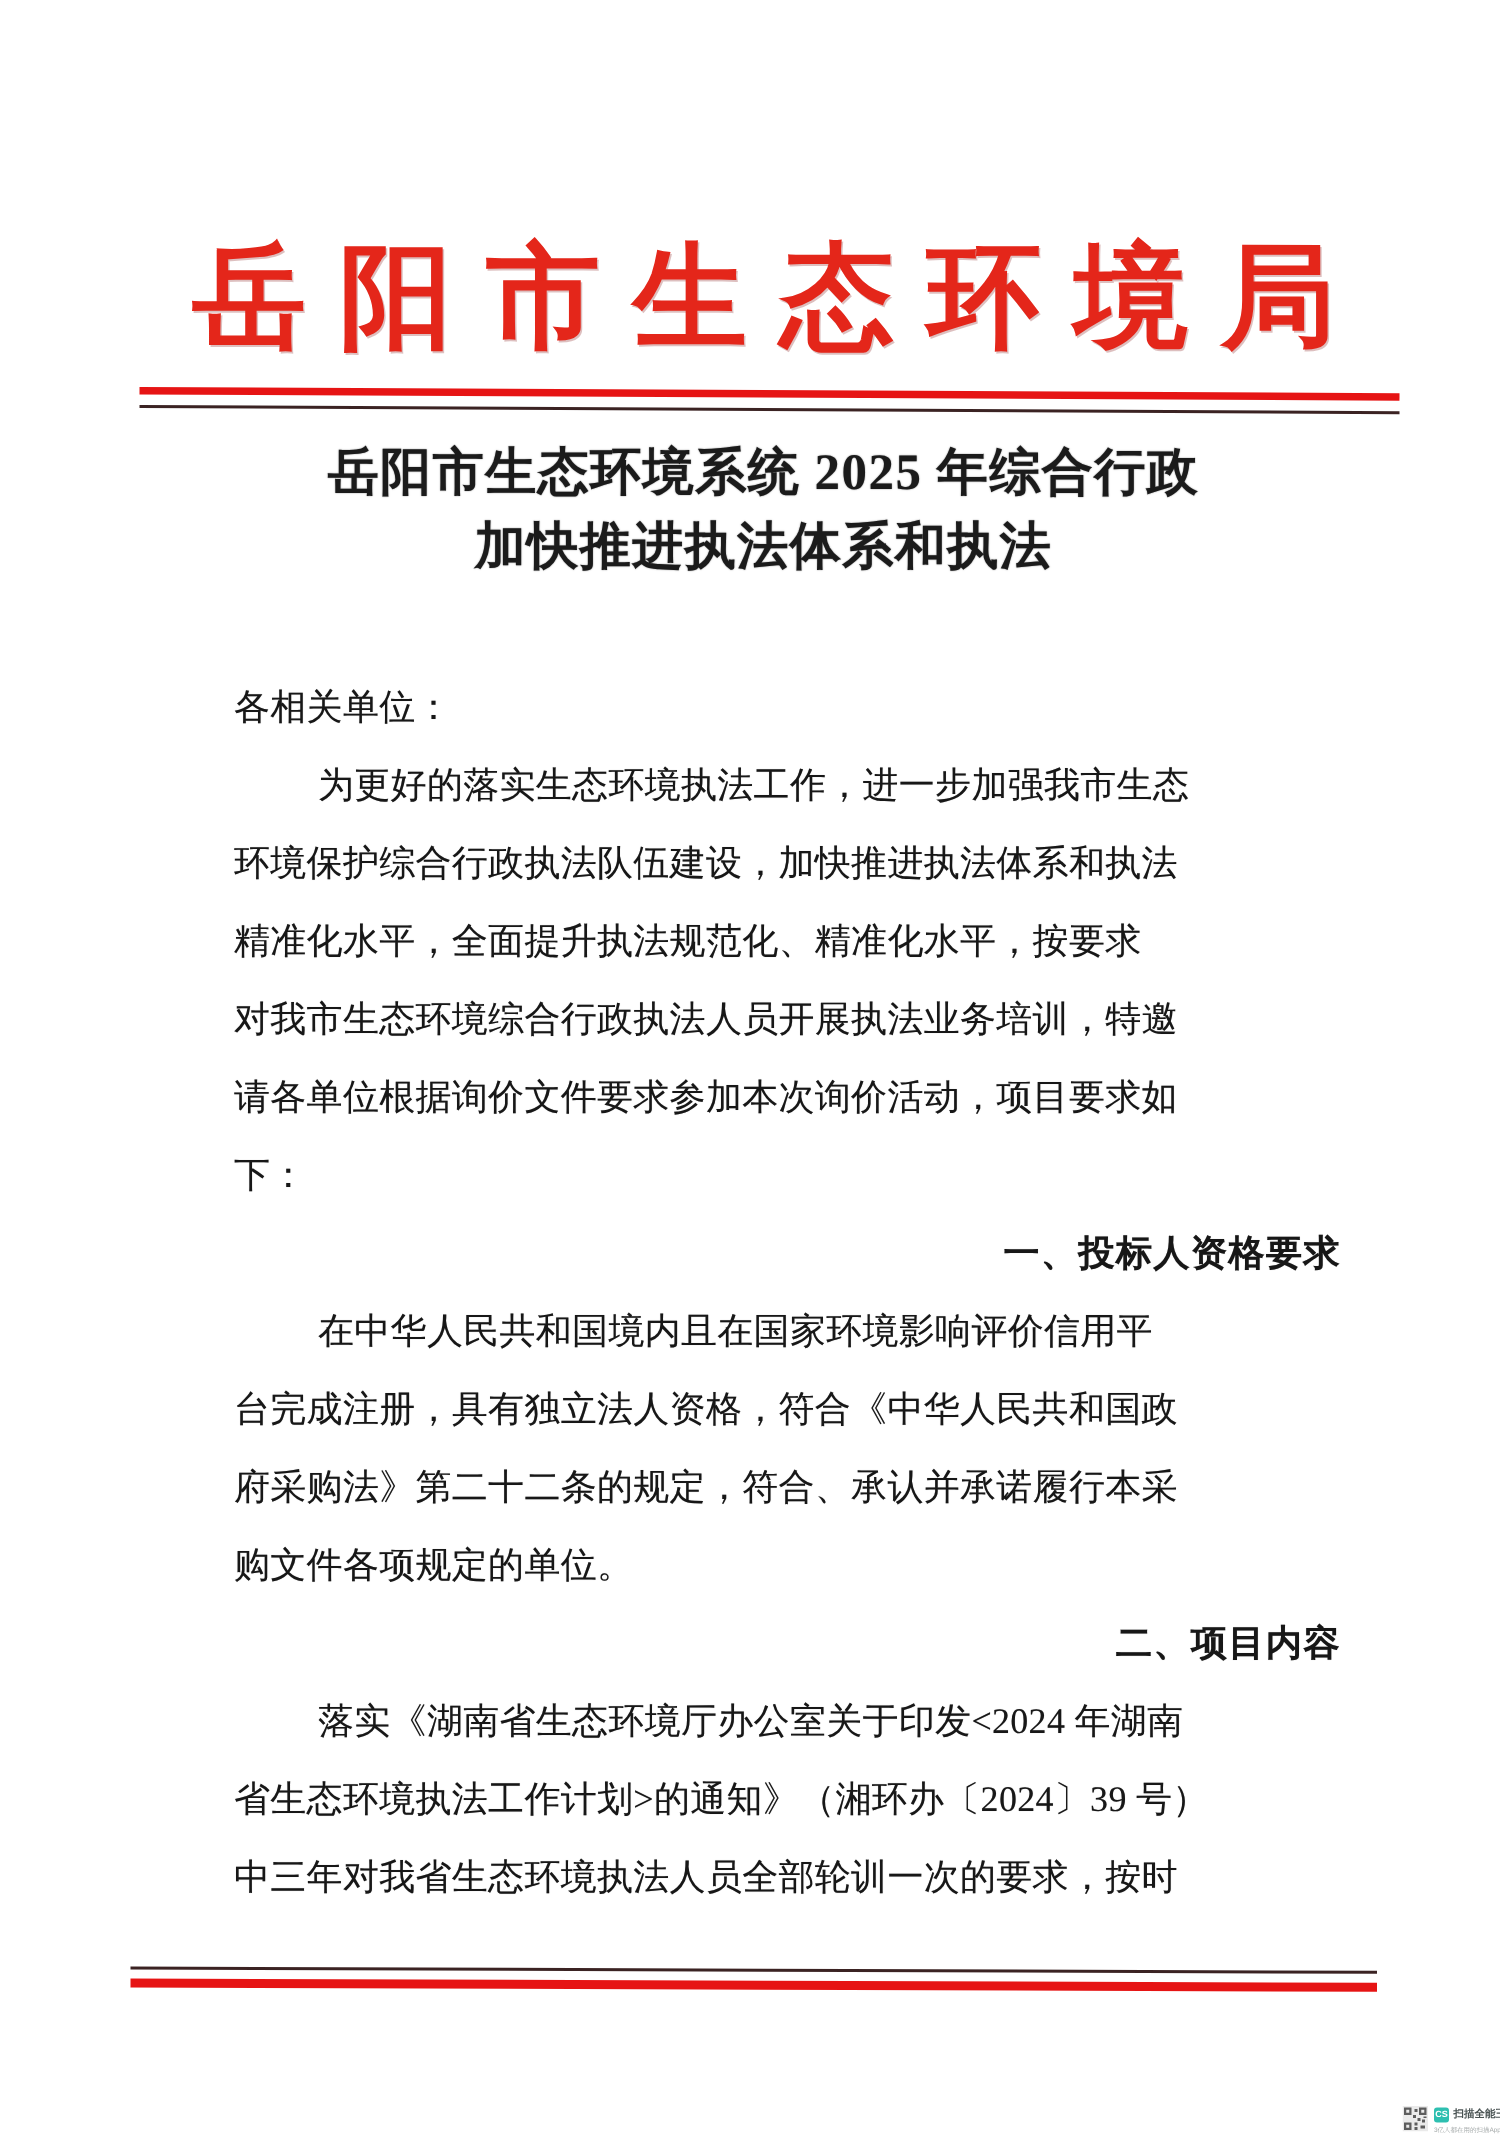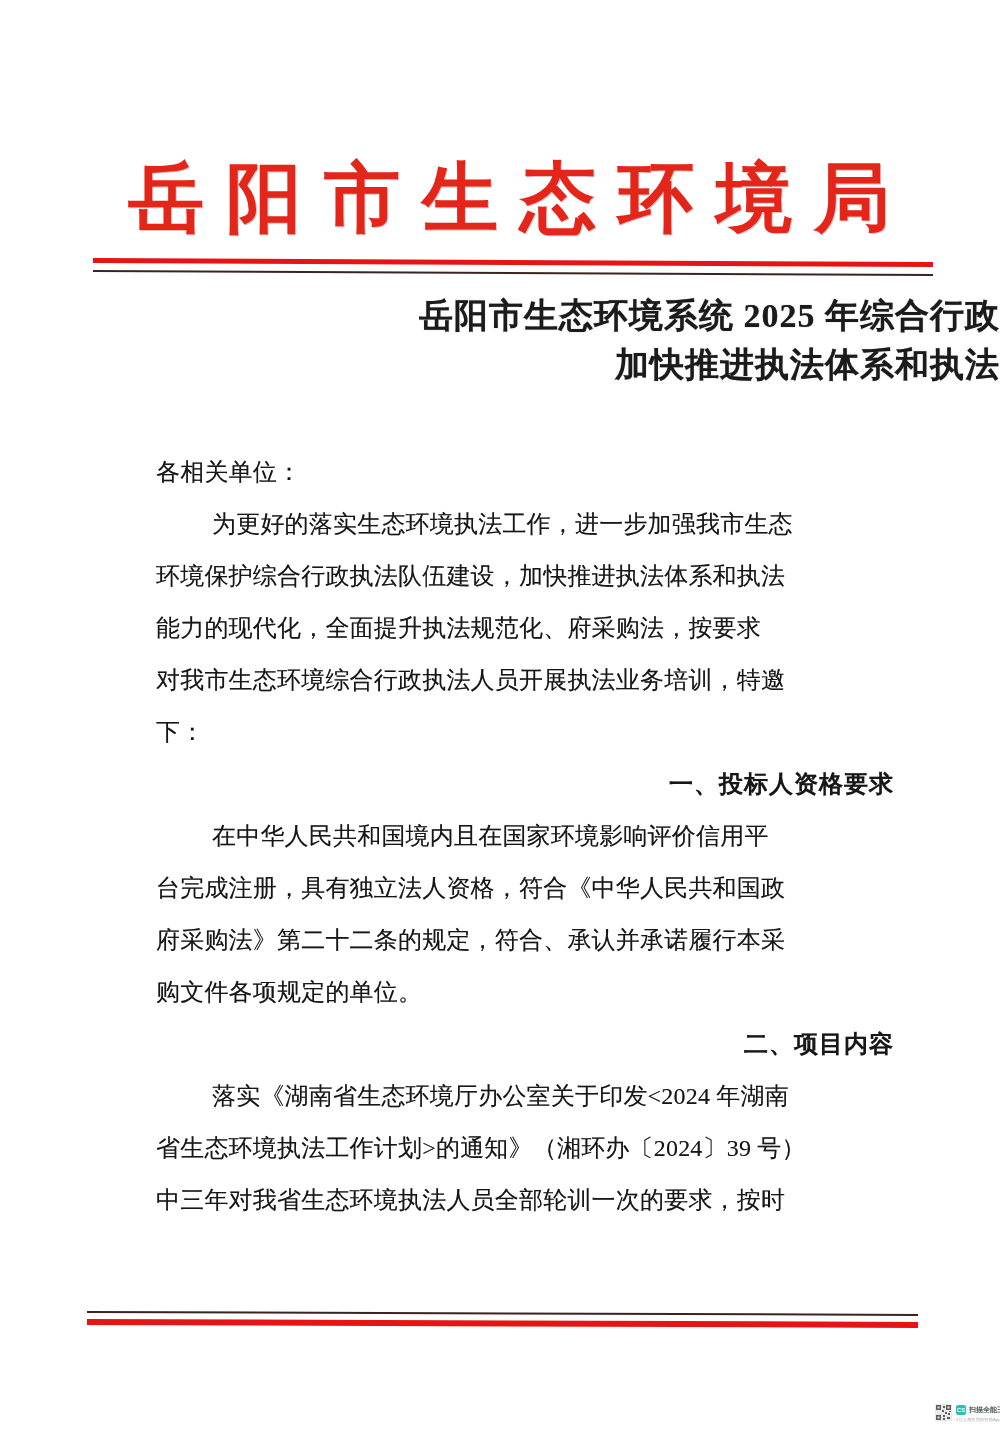--- a/index.html
+++ b/index.html
@@ -23,21 +23,21 @@
   
   .rule{position:absolute;transform-origin:left center;}
   .rule-red-top  {left:93px; top:258px; width:840px;height:5px; transform:rotate(0.28deg);}
   .rule-dark-top {left:93px; top:270px; width:840px;height:2px; transform:rotate(0.28deg);}
   .rule-dark-bot {left:87px; top:1311px;width:831px;height:2px; transform:rotate(0.2deg);}
   .rule-red-bot  {left:87px; top:1319px;width:831px;height:6px; transform:rotate(0.2deg);}
   
   .doc-title{
     position:absolute;top:291px;left:0;width:1000px;
     box-sizing:border-box;padding-left:18px;
-    text-align:right;color:#1b1b1b;
+    text-align:center;color:#1b1b1b;
     font-size:34px;font-weight:bold;line-height:49px;
     letter-spacing:1px;white-space:nowrap;
     text-shadow:0 0 1px rgba(0,0,0,.55);
   }
   
   .body-text{
     position:absolute;top:446px;left:156px;width:738px;
     color:#171717;font-size:24px;line-height:52px;
     text-shadow:0 0 .5px rgba(0,0,0,.4);
   }
@@ -83,22 +83,23 @@
 
   <div class="doc-title">
     <div>岳阳市生态环境系统 2025 年综合行政</div>
     <div>加快推进执法体系和执法</div>
   </div>
 
   <div class="body-text" id="body-lines">
       <div class="line">各相关单位：</div>
       <div class="line indent">为更好的落实生态环境执法工作，进一步加强我市生态</div>
       <div class="line">环境保护综合行政执法队伍建设，加快推进执法体系和执法</div>
-      <div class="line">能力的现代化，全面提升执法规范化、府采购法，按要求</div>
+      <div class="line">精准化水平，全面提升执法规范化、精准化水平，按要求</div>
       <div class="line">对我市生态环境综合行政执法人员开展执法业务培训，特邀</div>
+      <div class="line">请各单位根据询价文件要求参加本次询价活动，项目要求如</div>
       <div class="line">下：</div>
       <div class="line indent bold">一、投标人资格要求</div>
       <div class="line indent">在中华人民共和国境内且在国家环境影响评价信用平</div>
       <div class="line">台完成注册，具有独立法人资格，符合《中华人民共和国政</div>
       <div class="line">府采购法》第二十二条的规定，符合、承认并承诺履行本采</div>
       <div class="line">购文件各项规定的单位。</div>
       <div class="line indent bold">二、项目内容</div>
       <div class="line indent">落实《湖南省生态环境厅办公室关于印发&lt;2024 年湖南</div>
       <div class="line">省生态环境执法工作计划&gt;的通知》（湘环办〔2024〕39 号）</div>
       <div class="line">中三年对我省生态环境执法人员全部轮训一次的要求，按时</div>

